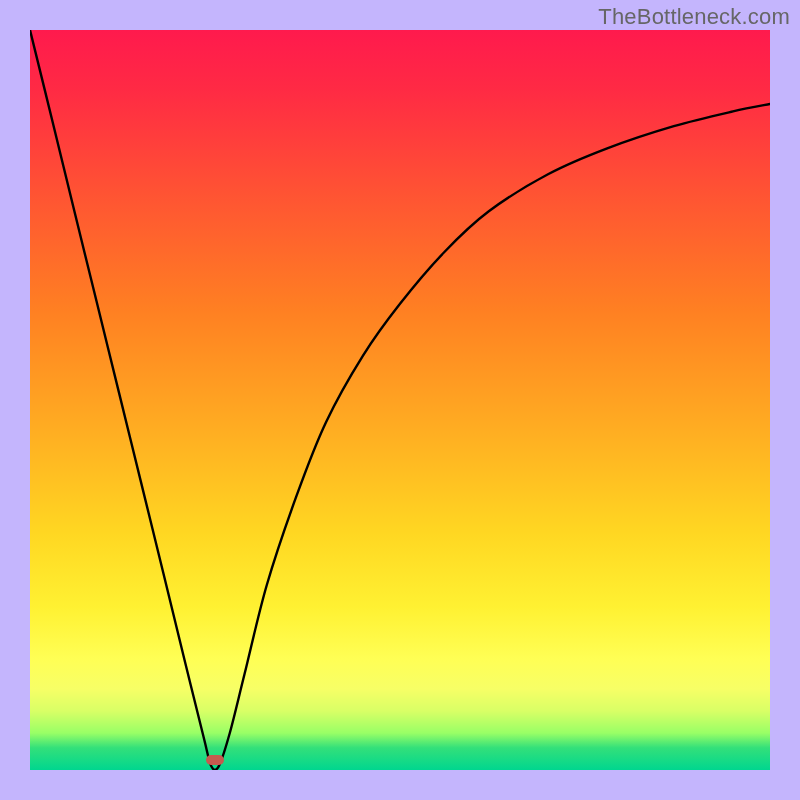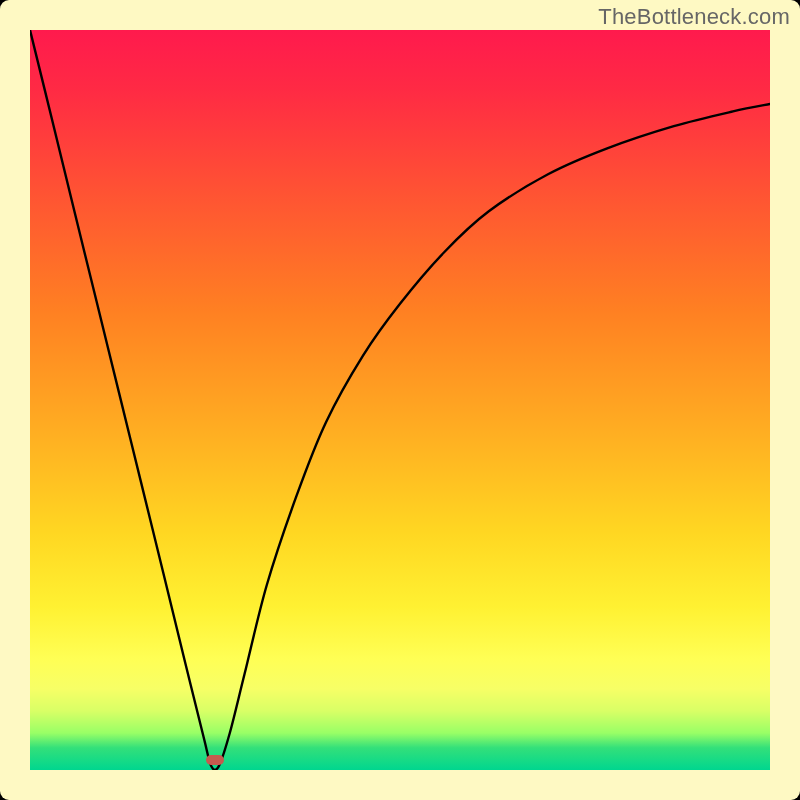--- a/index.html
+++ b/index.html
@@ -10,22 +10,21 @@
     background: #000000;
     overflow: hidden;
     font-family: Arial, Helvetica, sans-serif;
   }
   .frame {
     position: absolute;
     top: 0;
     left: 0;
     width: 800px;
     height: 800px;
-    background: #fef9c3;
-    border-radius: 9px;
+    background: #c4b5fd;
   }
   .plot-area {
     position: absolute;
     top: 30px;
     left: 30px;
     width: 740px;
     height: 740px;
     overflow: hidden;
   }
   .gradient-bg {

